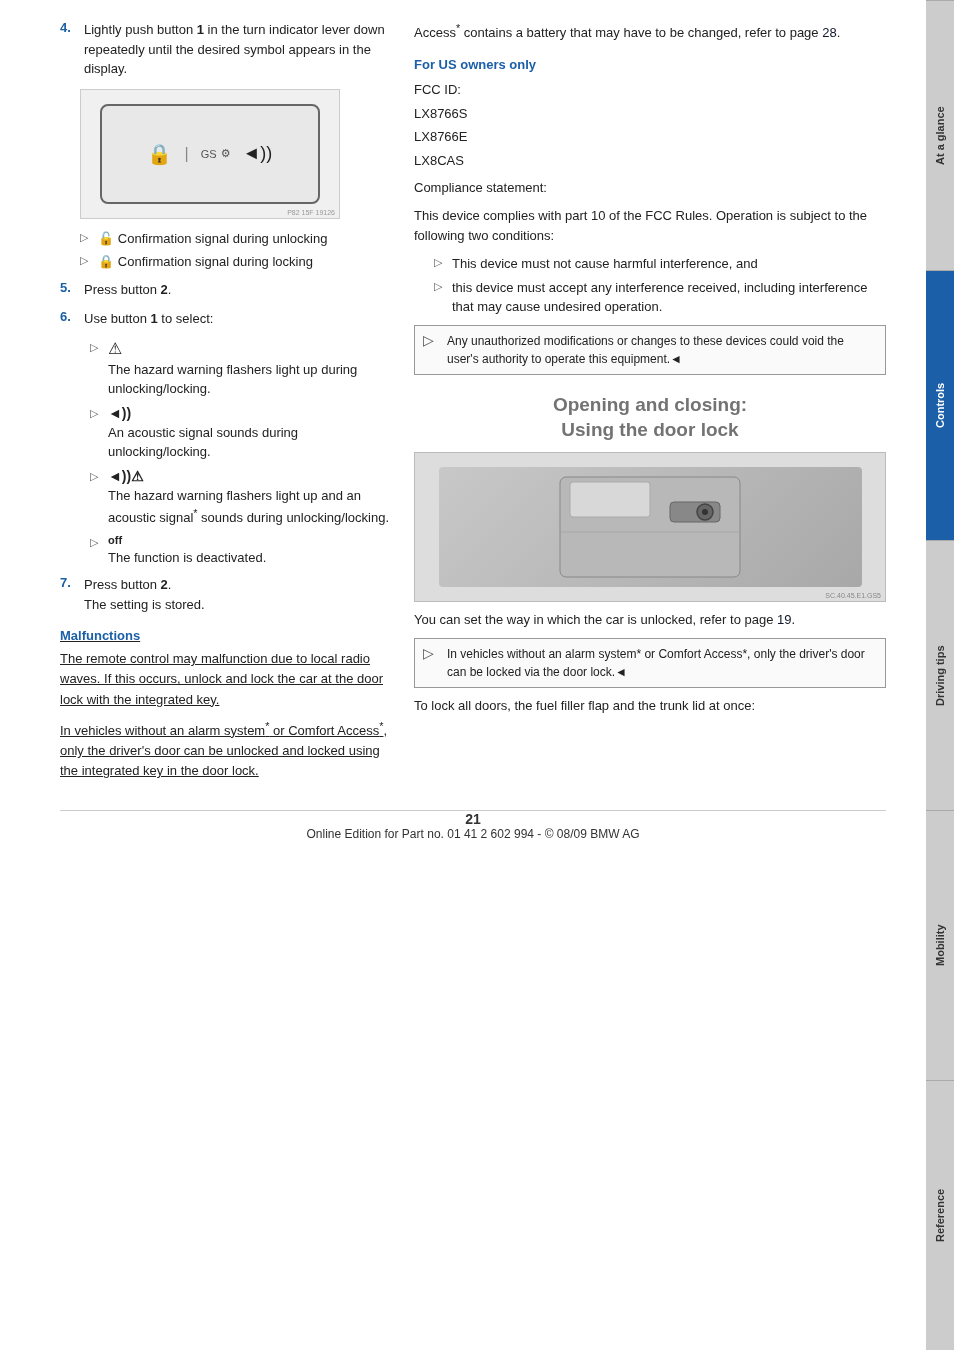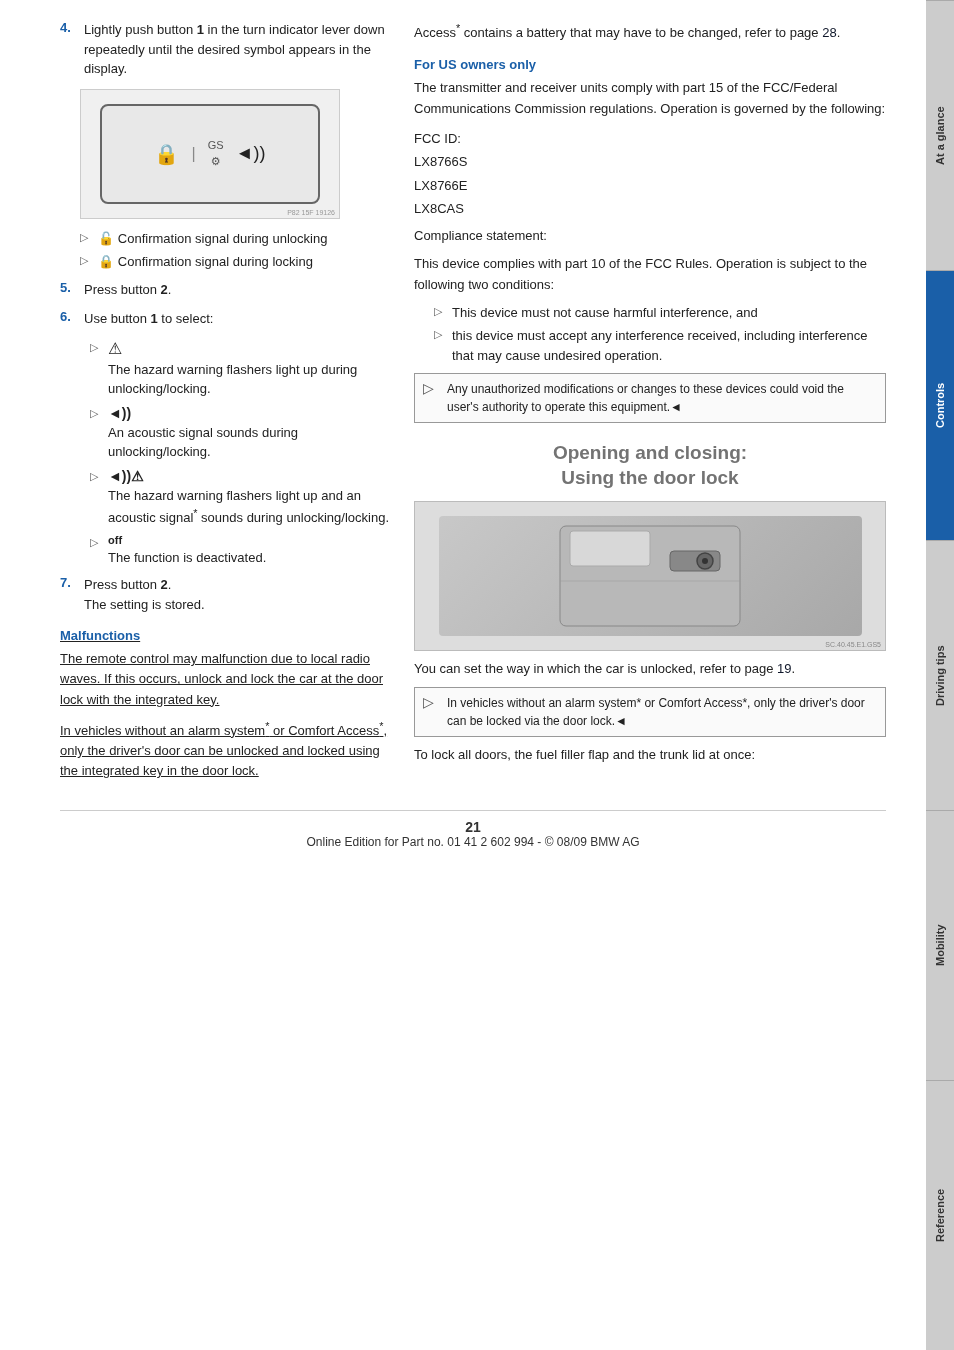--- a/index.html
+++ b/index.html
@@ -238,21 +238,21 @@
       color: #888;
     }
 
     
     .page-footer {
       text-align: center;
       margin-top: 20px;
       font-size: 12px;
       color: #333;
       border-top: 1px solid #ccc;
-      padding-top: 8px;
+      padding-top: 0;
     }
 
     .page-num {
       font-size: 14px;
       font-weight: bold;
       color: #333;
     }
 
     a { color: #0f172a; text-decoration: none; }
   </style>
@@ -286,21 +286,21 @@
         <span class="step-num">4.</span>
         <span class="step-text">Lightly push button <b>1</b> in the turn indicator lever down repeatedly until the desired symbol appears in the display.</span>
       </div>
 
       <div class="cluster-img">
         <div class="cluster-inner">
           <div class="cluster-icons">
 
             <span style="font-size:20px;">🔒</span>
             <span style="font-size:16px; color:#888;">|</span>
-            <div style="display:flex;flex-direction:column;align-items:center;gap:4px;">
+            <div style="display:flex;flex-direction:row;align-items:center;gap:4px;">
               <span style="font-size:11px; color:#555;">GS</span>
               <span style="font-size:11px; color:#555;">⚙</span>
             </div>
             <span style="font-size:18px;">◄))</span>
           </div>
         </div>
         <span class="img-watermark">P82 15F 19126</span>
       </div>
 
       <div class="bullet-item">
@@ -374,21 +374,20 @@
         <p class="para">The remote control may malfunction due to local radio waves. If this occurs, unlock and lock the car at the door lock with the integrated key.</p>
         <p class="para">In vehicles without an alarm system<sup>*</sup> or Comfort Access<sup>*</sup>, only the driver's door can be unlocked and locked using the integrated key in the door lock.</p>
       </div>
     </div>
 
     <div class="right-col">
 
       <p class="para">Access<sup>*</sup> contains a battery that may have to be changed, refer to page <a href="#">28</a>.</p>
 
       <div class="section-heading">For US owners only</div>
-      <p class="para">The transmitter and receiver units comply with part 15 of the FCC/Federal Communications Commission regulations. Operation is governed by the following:</p>
 
       <div class="fcc-block">
         <span>FCC ID:</span><br>
         <span>LX8766S</span><br>
         <span>LX8766E</span><br>
         <span>LX8CAS</span>
       </div>
 
       <p class="para"><span>Compliance statement:</span></p>
       <p class="para">This device complies with part 10 of the FCC Rules. Operation is subject to the following two conditions:</p>

